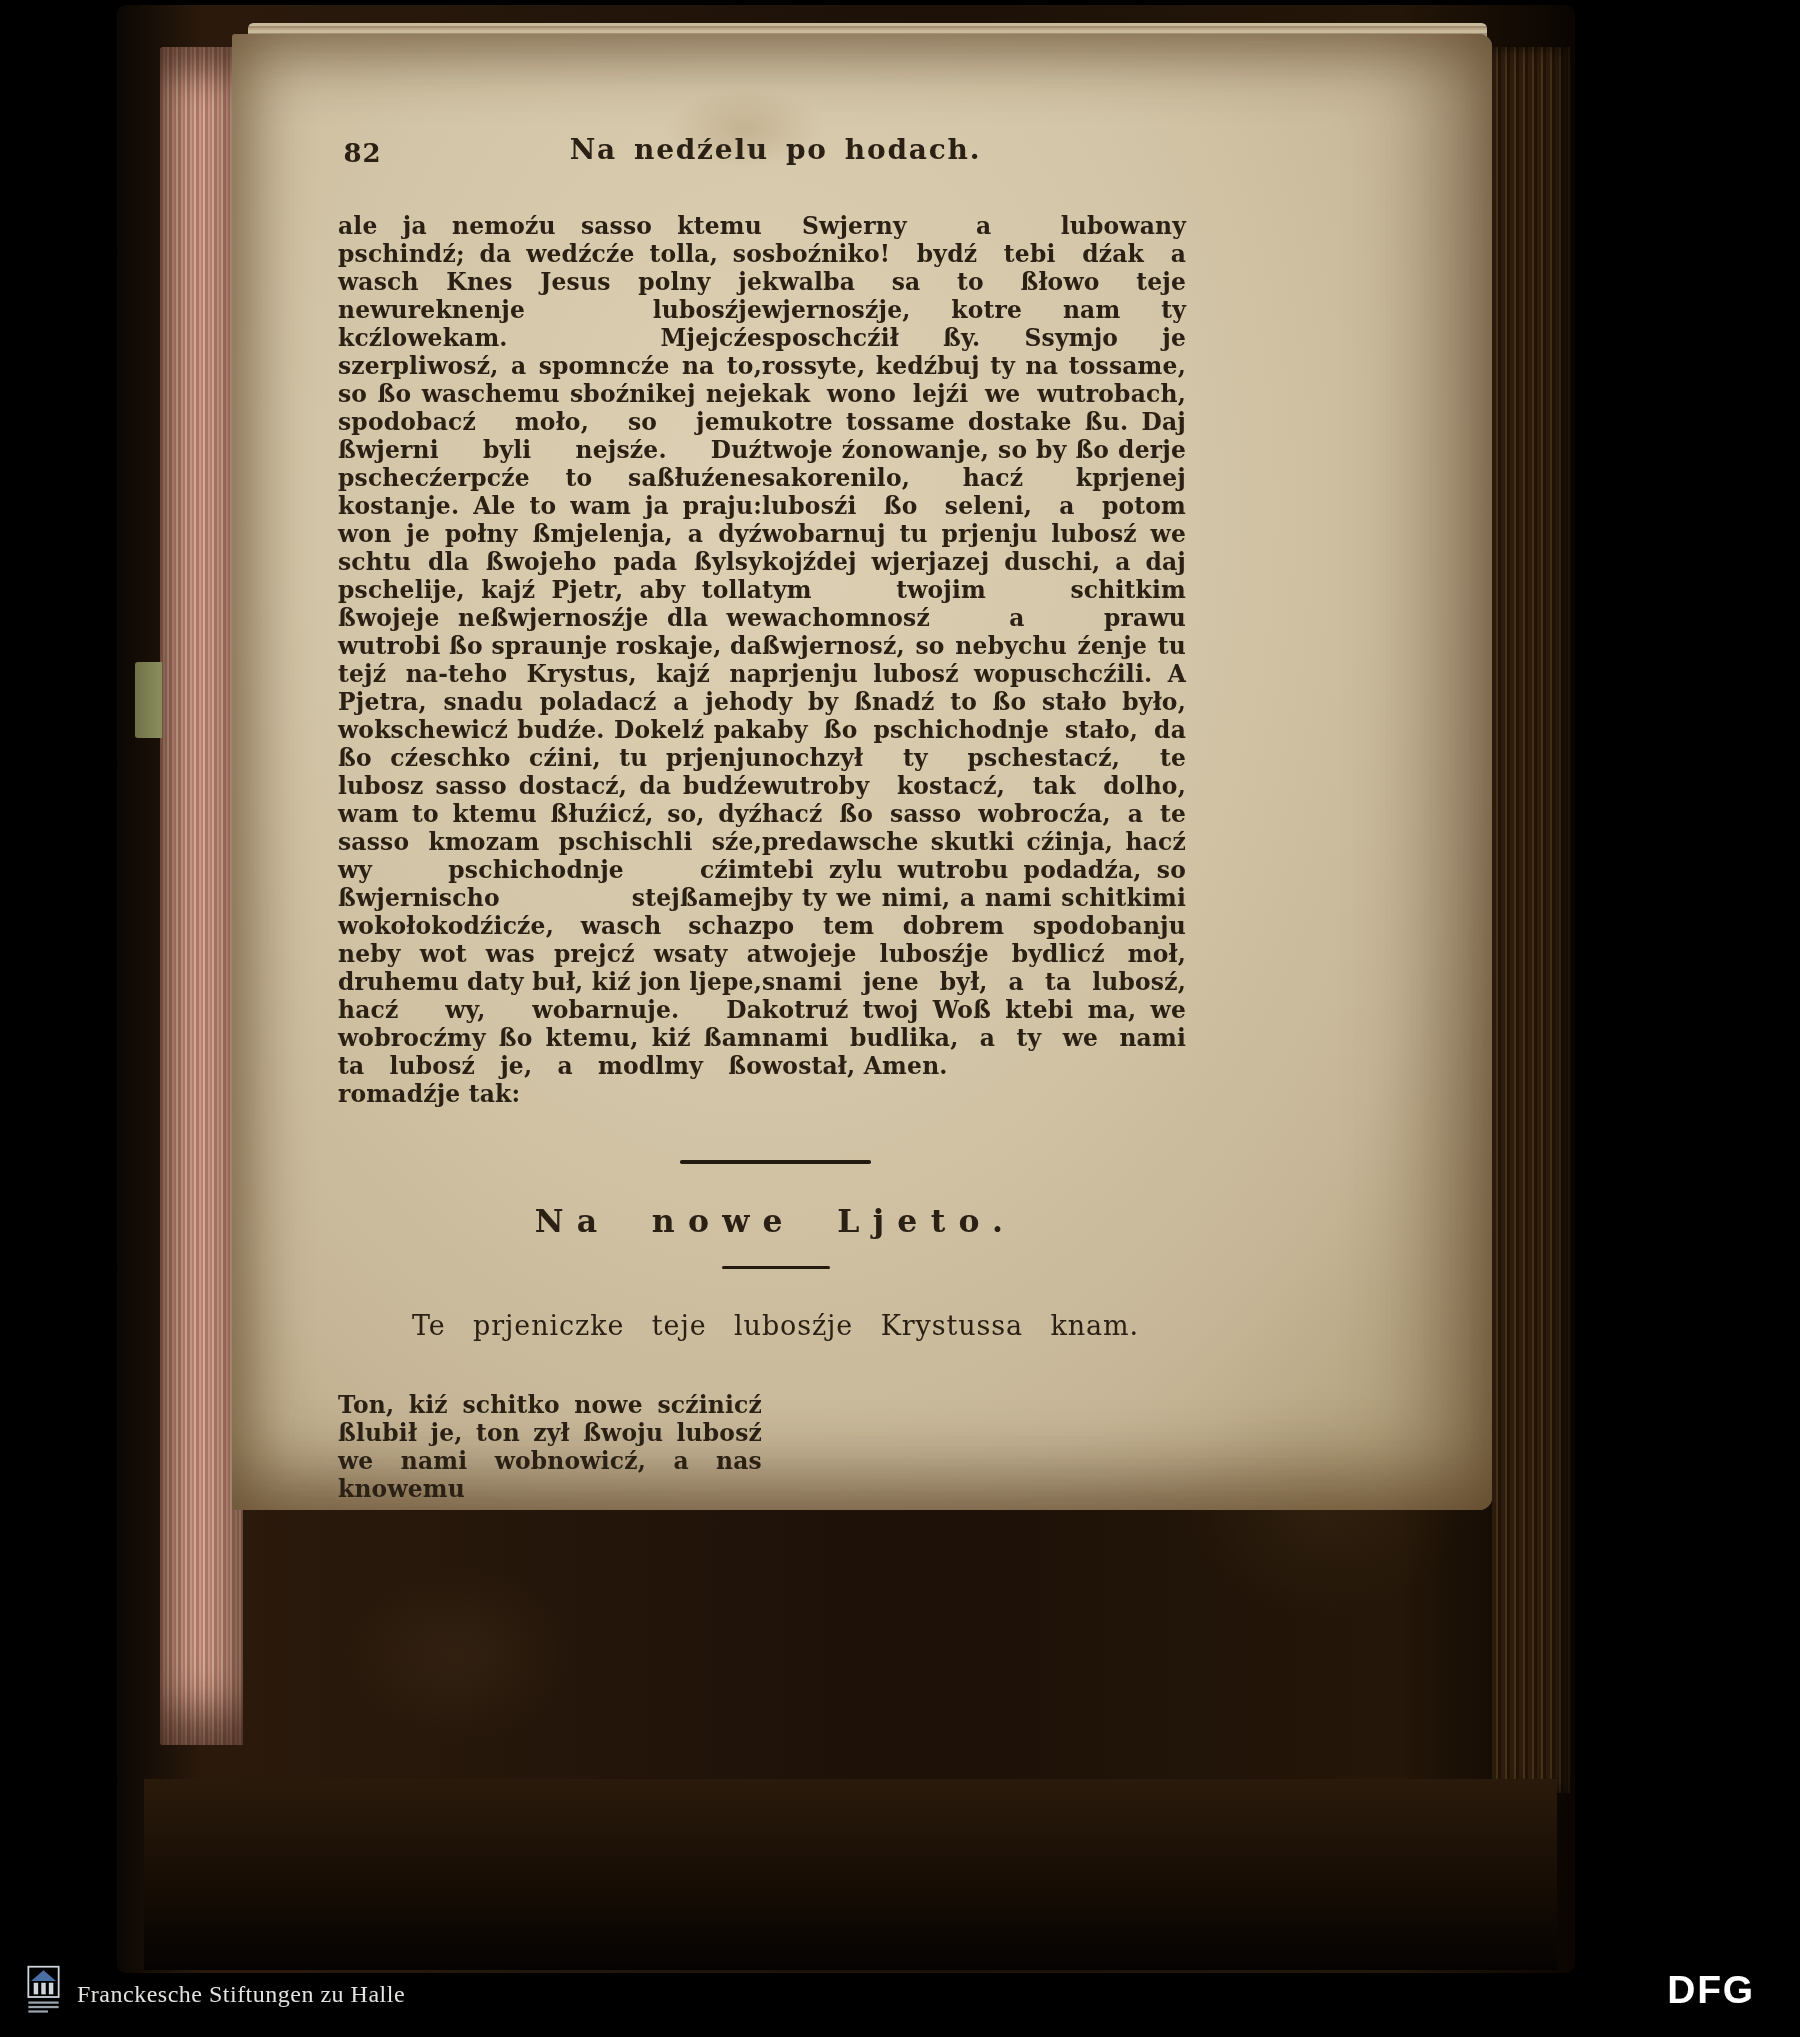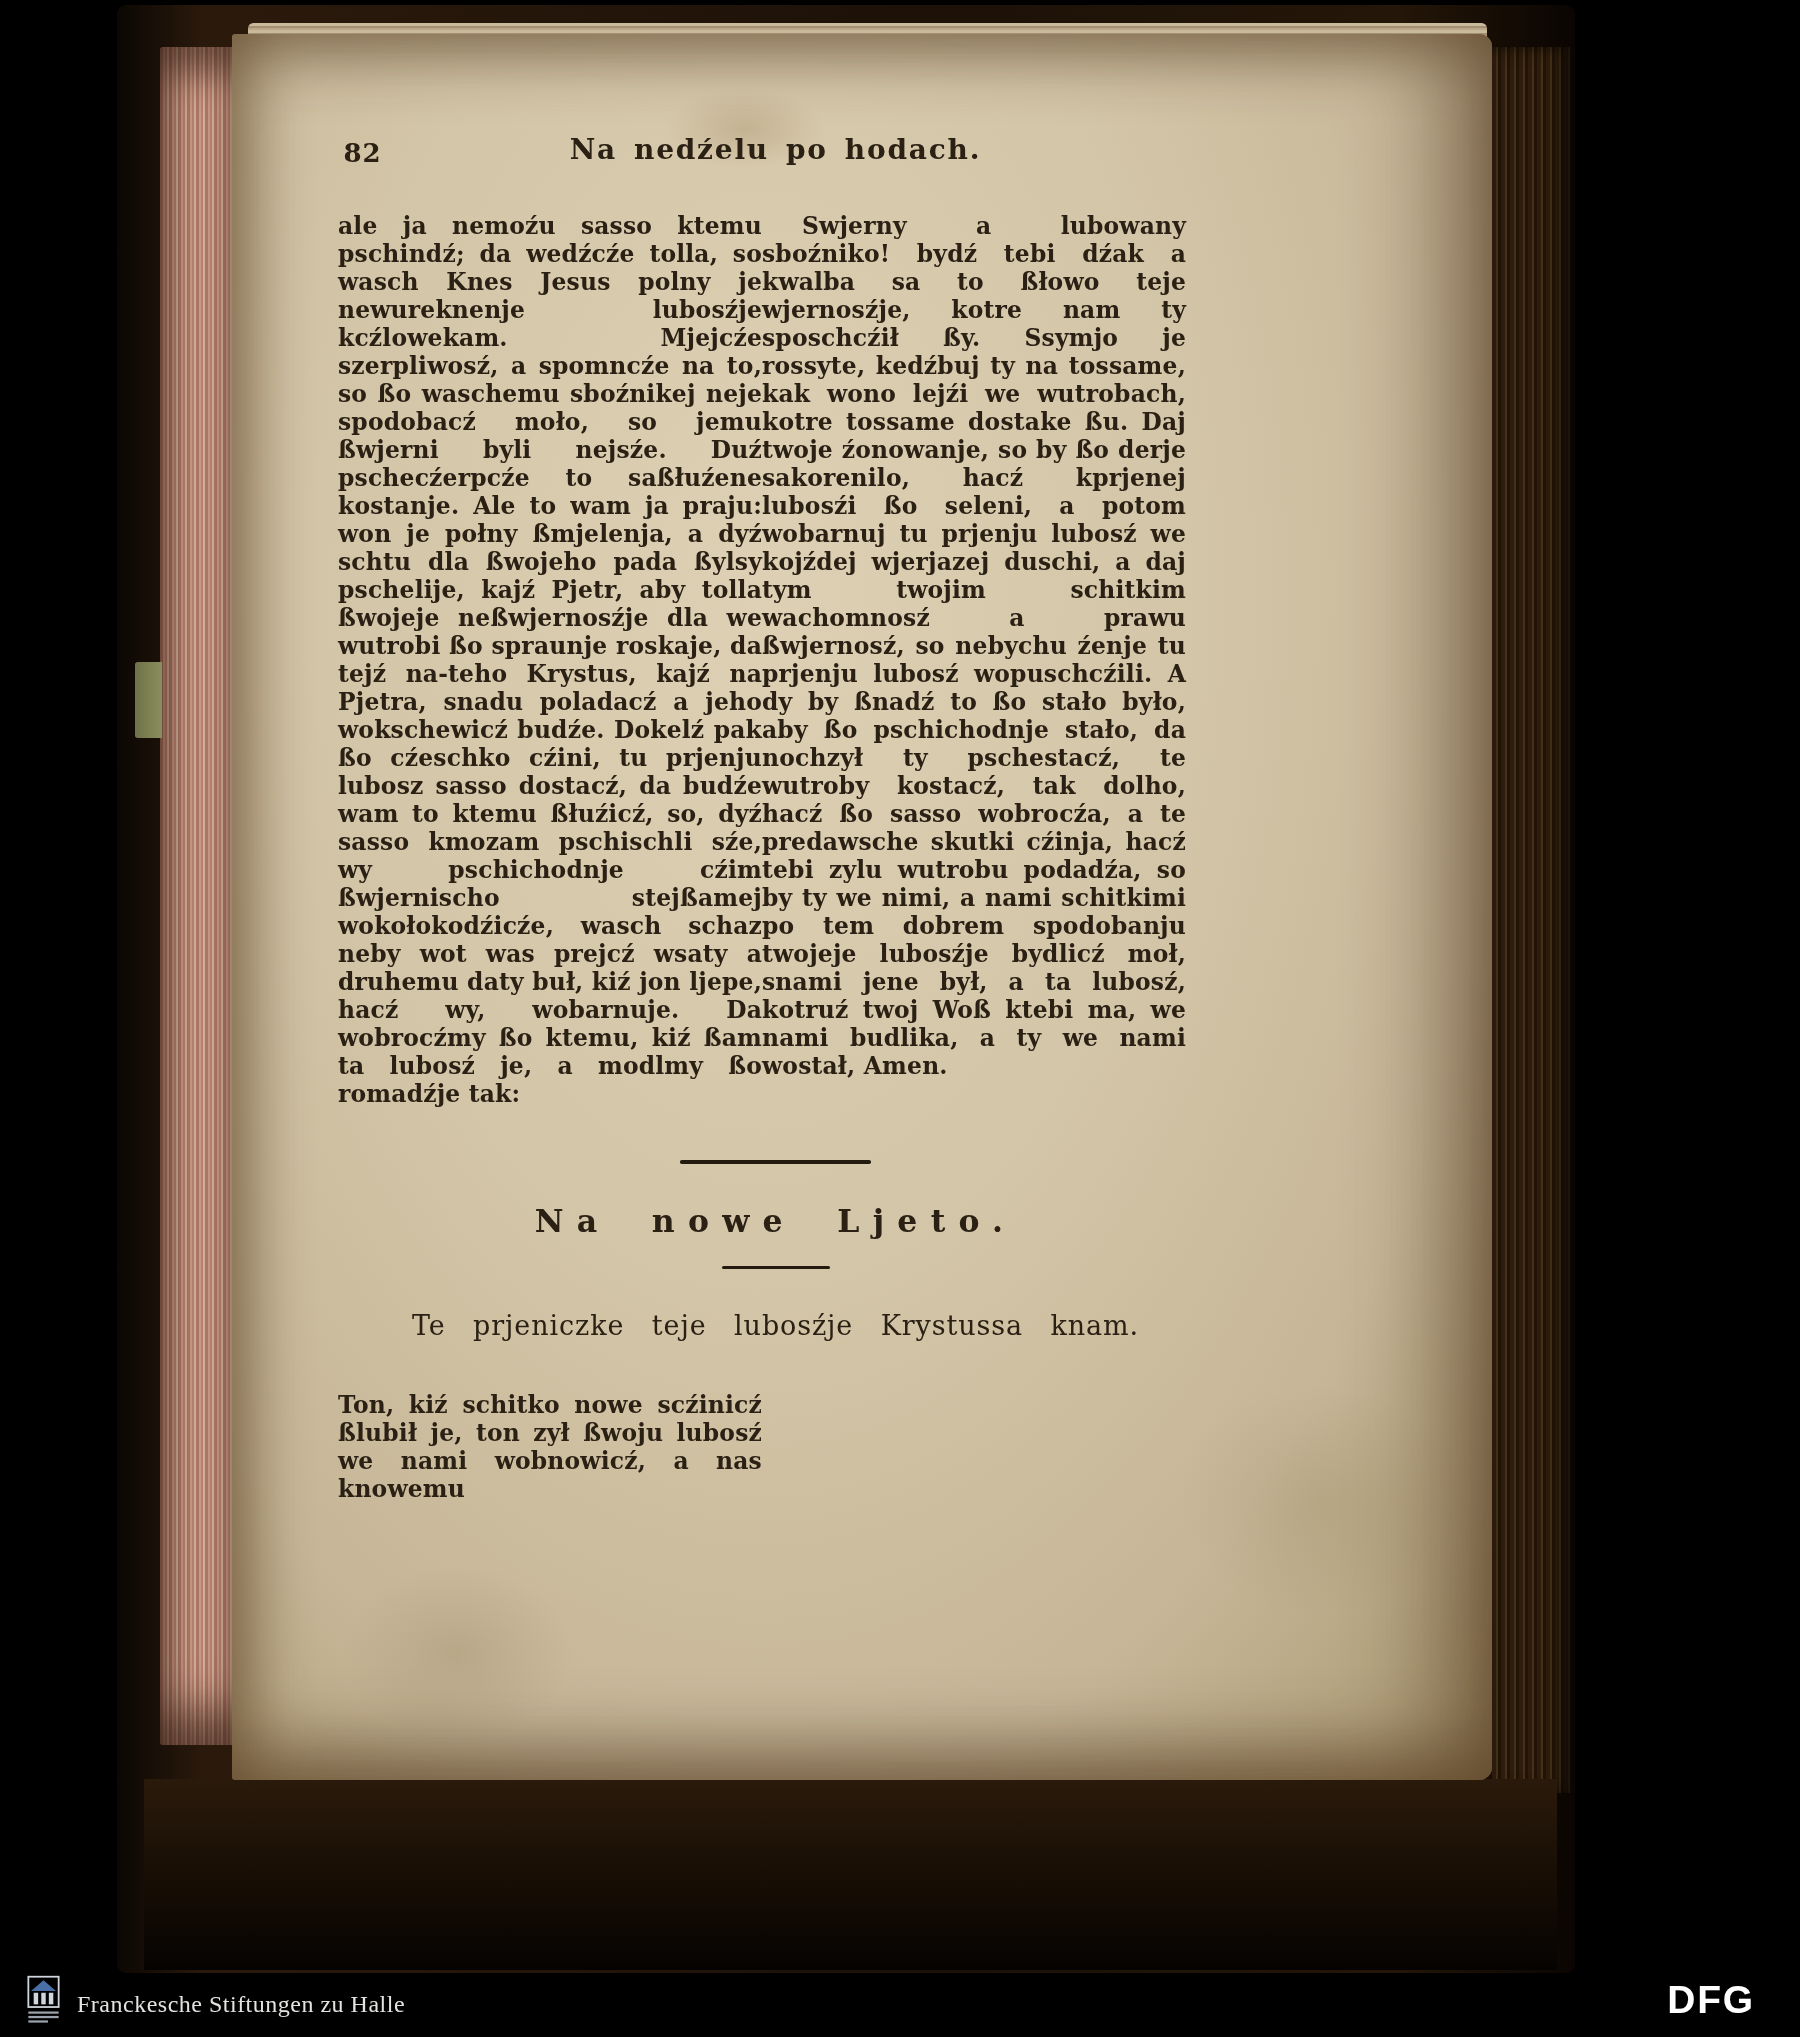--- a/index.html
+++ b/index.html
@@ -39,21 +39,21 @@
     background:repeating-linear-gradient(90deg,#2e1d0e 0 3.6px,#463018 3.6px 6.3px,#221404 6.3px 9px);
     box-shadow:inset -9px 0 16px rgba(0,0,0,.7);
   }
   .cover-bottom{
     position:absolute;left:144px;top:1779px;width:1413px;height:191px;
     background:linear-gradient(180deg,#2a1a0b,#150c04 60%,#050302);
   }
 
   
   .page{
-    position:absolute;left:232px;top:34px;width:1260px;height:1746px;
+    position:absolute;left:232px;top:34px;width:1260px;height:1476px;
     background:radial-gradient(ellipse at 42% 32%, #ddd0b4 0%, #d3c5a7 42%, #c6b697 72%, #a8966f 100%);
     box-shadow:
       inset -63px 0 81px rgba(70,45,20,.38),
       inset 31.5px 0 50px rgba(90,60,30,.28),
       inset 0 -41px 63px rgba(70,45,20,.34),
       inset 0 31.5px 50px rgba(95,70,40,.28);
     border-radius:3.6px 12.6px 12.6px 3.6px;
     color:#2a2014;
   }
   .stain{position:absolute;border-radius:50%;pointer-events:none;}
@@ -90,21 +90,21 @@
     margin-top:38px;text-align:center;
     font-size:31.5px;font-weight:700;letter-spacing:.42em;word-spacing:.55em;
   }
   .subheading{
     margin-top:41px;text-align:center;
     font-size:27px;font-weight:400;letter-spacing:0.9px;word-spacing:18px;
   }
   .cols.bottom{margin-top:50px;}
 
   
-  .footer{position:absolute;left:0;bottom:2px;width:1800px;height:70px;}
+  .footer{position:absolute;left:0;bottom:12px;width:1800px;height:70px;}
   .fs-logo{position:absolute;left:23.4px;bottom:10.8px;width:41px;height:52px;}
   .credit{
     position:absolute;left:77px;bottom:18px;
     color:#e3e3e0;font-size:24px;font-family:"Liberation Serif",serif;
     letter-spacing:0.5px;
   }
   .dfg{
     position:absolute;right:45px;bottom:14.4px;
     color:#fff;font-size:39px;font-weight:700;
     font-family:"Liberation Sans",sans-serif;letter-spacing:1.8px;

